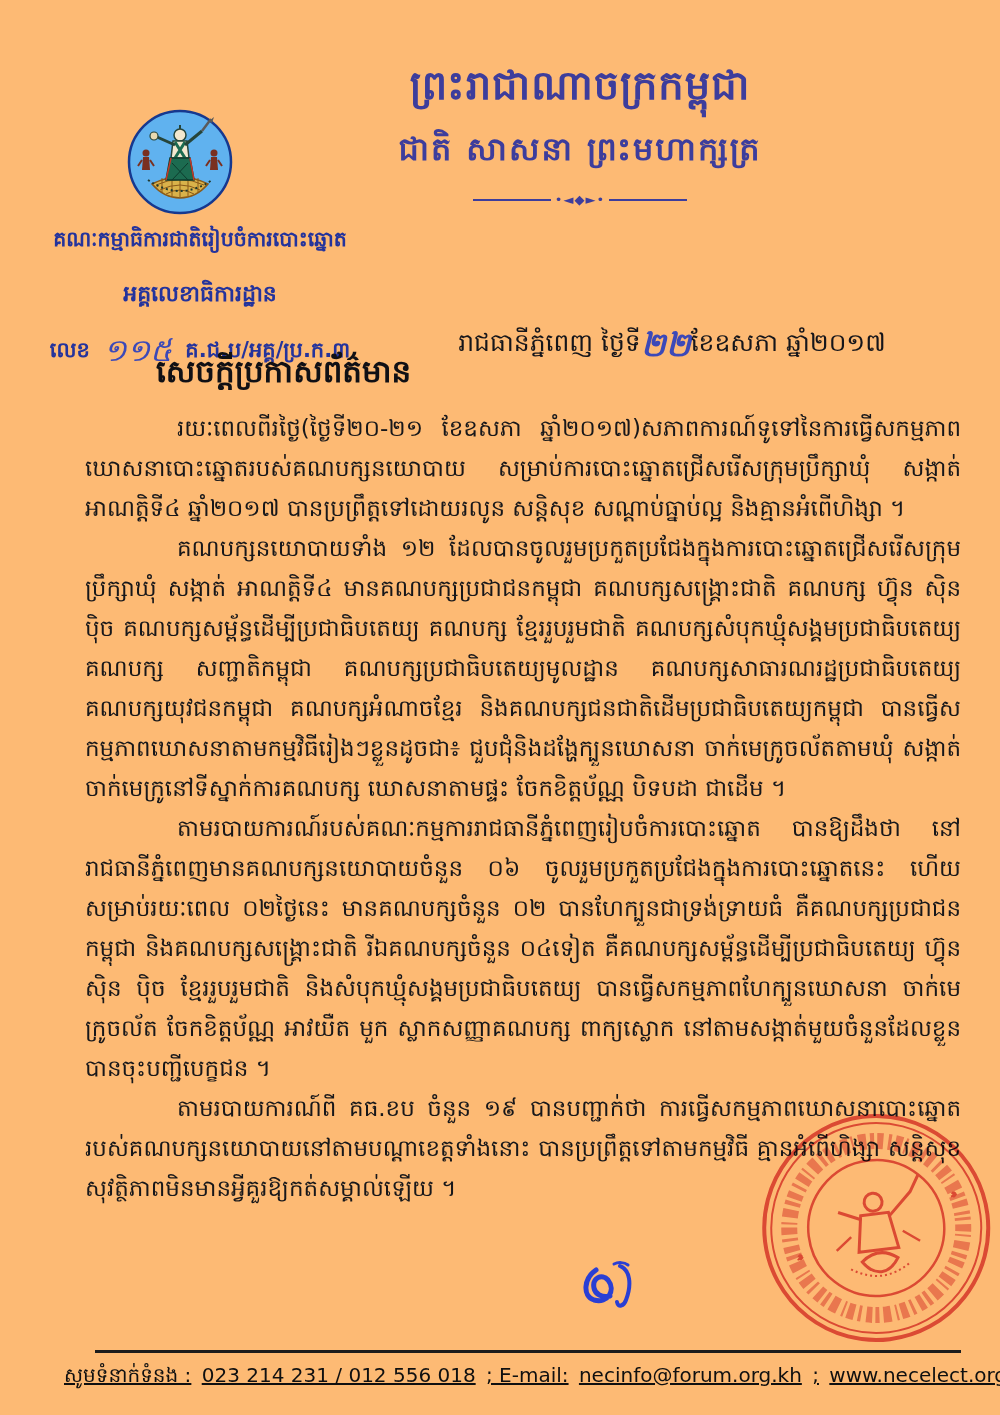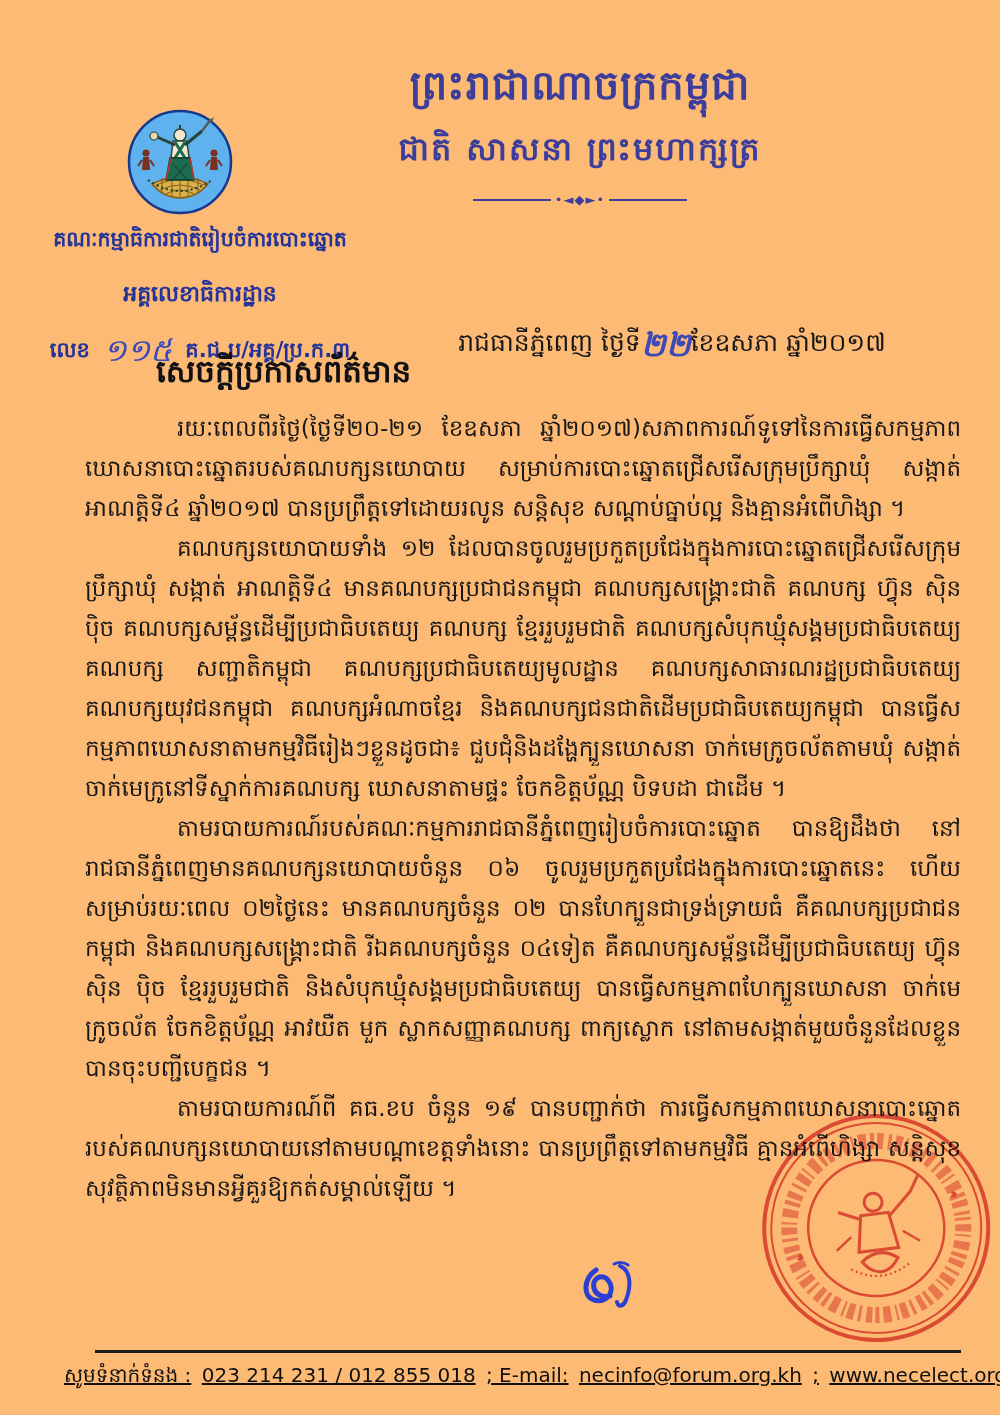--- a/index.html
+++ b/index.html
@@ -151,20 +151,20 @@
 
         <path d="M36 140 l6 -2 m-3 -3 l0 6 m-2 -5 l4 4 m0 -4 l-4 4" stroke-width="2"></path>
         <path d="M196 96 l6 -2 m-3 -3 l0 6 m-2 -5 l4 4 m0 -4 l-4 4" stroke-width="2"></path>
       </g>
     </svg>
   </div>
 
   <div class="footer-rule"></div>
   <div class="footer-line">
     <span>សូមទំនាក់ទំនង :</span>
-    <span>023 214 231 / 012 855 018</span>
+    <span>023 214 231 / 012 556 018</span>
     <span>; E-mail:</span>
     <span class="link">necinfo@forum.org.kh</span>
     <span>;</span>
     <span class="link">www.necelect.org.kh</span>
   </div>
 
 </div>
 
 </body></html>

